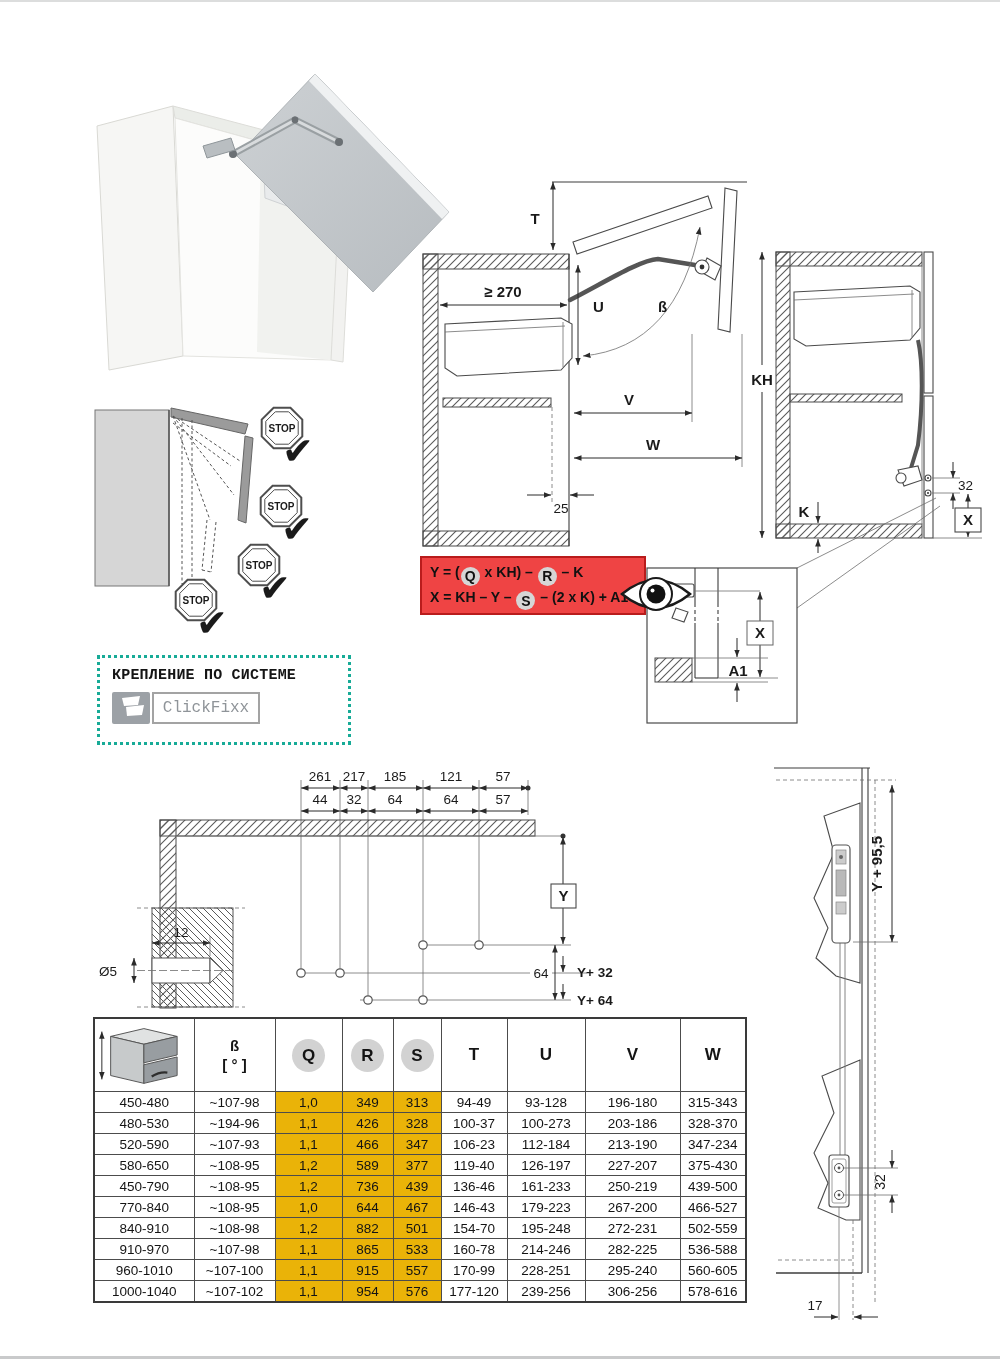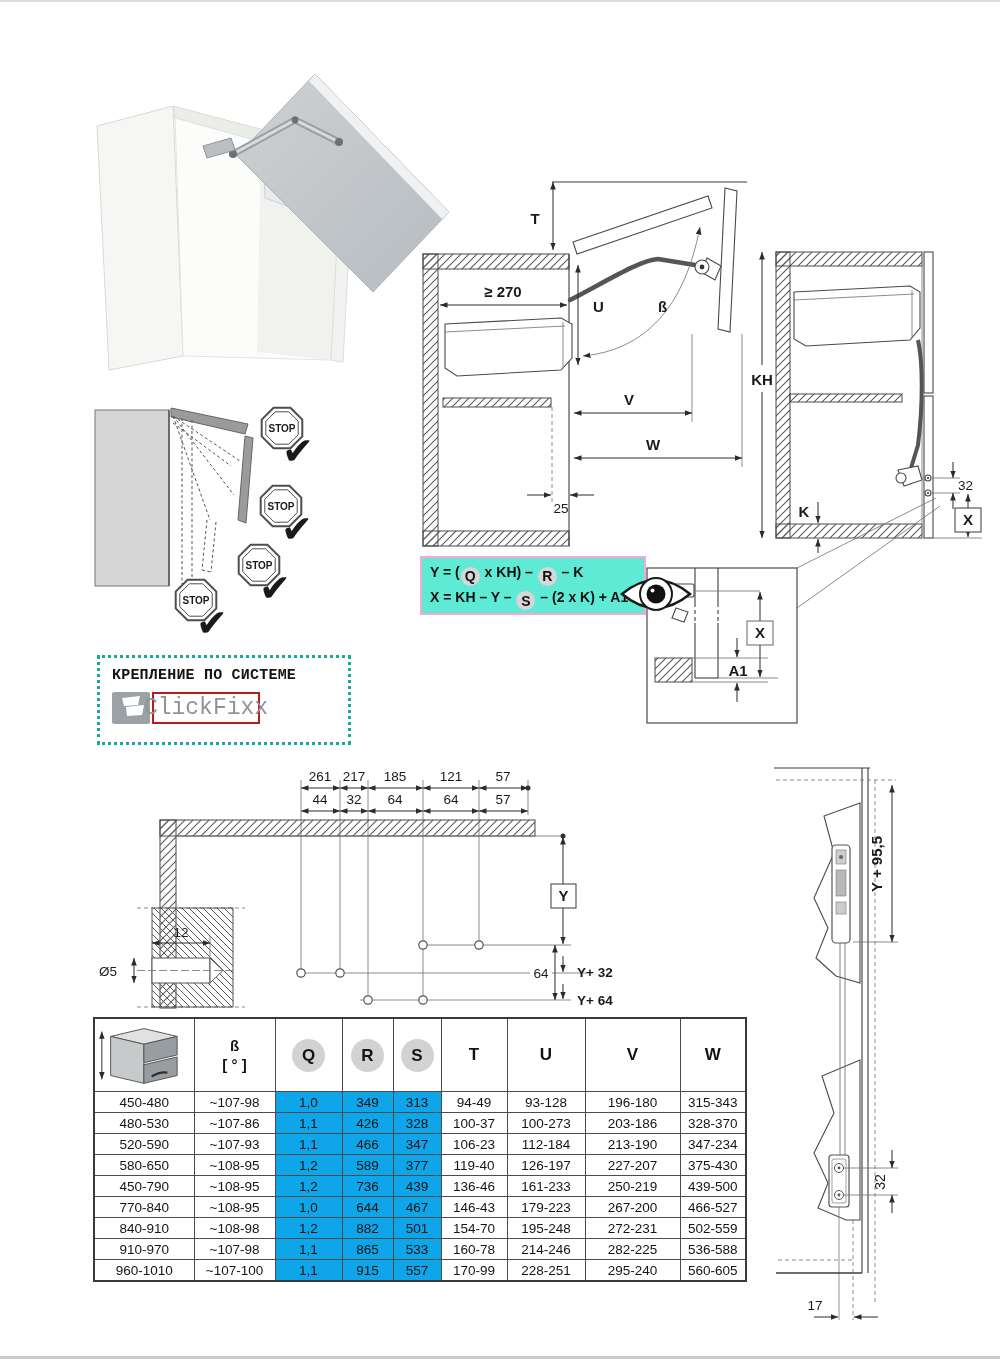--- a/index.html
+++ b/index.html
@@ -13,38 +13,38 @@
   .ln{stroke:#3c3c3c;stroke-width:1.1;fill:none;}
   .ln2{stroke:#3c3c3c;stroke-width:1.4;fill:none;}
   .thin{stroke:#6e6e6e;stroke-width:.8;fill:none;}
   .dim{stroke:#2b2b2b;stroke-width:1;fill:none;}
   .dash{stroke-dasharray:4 3;}
   .wh{fill:#fff;stroke:#4a4a4a;stroke-width:1.1;}
   .edge-top{left:0;top:0;width:1000px;height:2px;background:#dcdddd;}
   .edge-bottom{left:0;bottom:0;width:1000px;height:3px;background:#c9cacb;}
   
   .formula-box{position:absolute;left:420px;top:556px;width:226px;box-sizing:border-box;
-      border:2px solid #f9a8d4;background:#5eead4;padding:3px 8px;font-size:14px;
+      border:2px solid #b91c1c;background:#ef4444;padding:3px 8px;font-size:14px;
       font-weight:bold;color:#111;line-height:1.6;}
   .circ{display:inline-flex;align-items:center;justify-content:center;width:19px;height:19px;
       border-radius:50%;background:#d6d6d6;margin:0 1px;vertical-align:-4px;}
   
   .cfx{position:absolute;left:97px;top:655px;width:254px;height:90px;box-sizing:border-box;
       border:3px dotted #17ab97;padding:9px 12px;font-family:Liberation Mono, monospace;}
   .cfx-h{font-size:15px;font-weight:bold;color:#151515;letter-spacing:.2px;}
   .cfx-row{display:flex;align-items:center;margin-top:8px;}
-  .cfx-brand{width:104px;height:28px;border:2px solid #b91c1c;color:#8f9499;font-size:23px;
+  .cfx-brand{width:104px;height:28px;border:2px solid #a3a3a3;color:#8f9499;font-size:16px;
       display:flex;align-items:center;justify-content:center;margin-left:2px;}
   
   .dimtable{position:absolute;left:93px;top:1017px;width:652px;border-collapse:collapse;
       table-layout:fixed;border:2px solid #3a3a3a;background:#fff;}
   .dimtable th,.dimtable td{border:1px solid #4c4c4c;text-align:center;padding:0;
       font-size:13.5px;color:#141414;height:20px;overflow:hidden;white-space:nowrap;}
   .dimtable th{height:72px;vertical-align:middle;}
-  .qrs{background:#0ea5e9;}
+  .qrs{background:#eab308;}
   .circle-h{display:inline-block;width:33px;height:33px;line-height:33px;border-radius:50%;
       background:#d2d2d2;font-weight:bold;font-size:17px;}
   .plain-h{font-weight:bold;font-size:17px;}
   .beta-h{font-weight:bold;font-size:15px;line-height:1.3;}
   .check{font-family:"DejaVu Sans",sans-serif;font-weight:bold;}
 </style>
 </head>
 <body>
 
 <div class="page">
@@ -454,21 +454,21 @@
           <td class="qrs">1,0</td>
           <td class="qrs">349</td>
           <td class="qrs">313</td>
           <td>94-49</td>
           <td>93-128</td>
           <td>196-180</td>
           <td>315-343</td>
         </tr>
         <tr>
           <td>480-530</td>
-          <td>~107-86</td>
+          <td>~194-96</td>
           <td class="qrs">1,1</td>
           <td class="qrs">426</td>
           <td class="qrs">328</td>
           <td>100-37</td>
           <td>100-273</td>
           <td>203-186</td>
           <td>328-370</td>
         </tr>
         <tr>
           <td>520-590</td>
@@ -540,15 +540,26 @@
           <td>960-1010</td>
           <td>~107-100</td>
           <td class="qrs">1,1</td>
           <td class="qrs">915</td>
           <td class="qrs">557</td>
           <td>170-99</td>
           <td>228-251</td>
           <td>295-240</td>
           <td>560-605</td>
         </tr>
+        <tr>
+          <td>1000-1040</td>
+          <td>~107-102</td>
+          <td class="qrs">1,1</td>
+          <td class="qrs">954</td>
+          <td class="qrs">576</td>
+          <td>177-120</td>
+          <td>239-256</td>
+          <td>306-256</td>
+          <td>578-616</td>
+        </tr>
       </tbody>
   </table>
 </div>
 
 </body></html>

